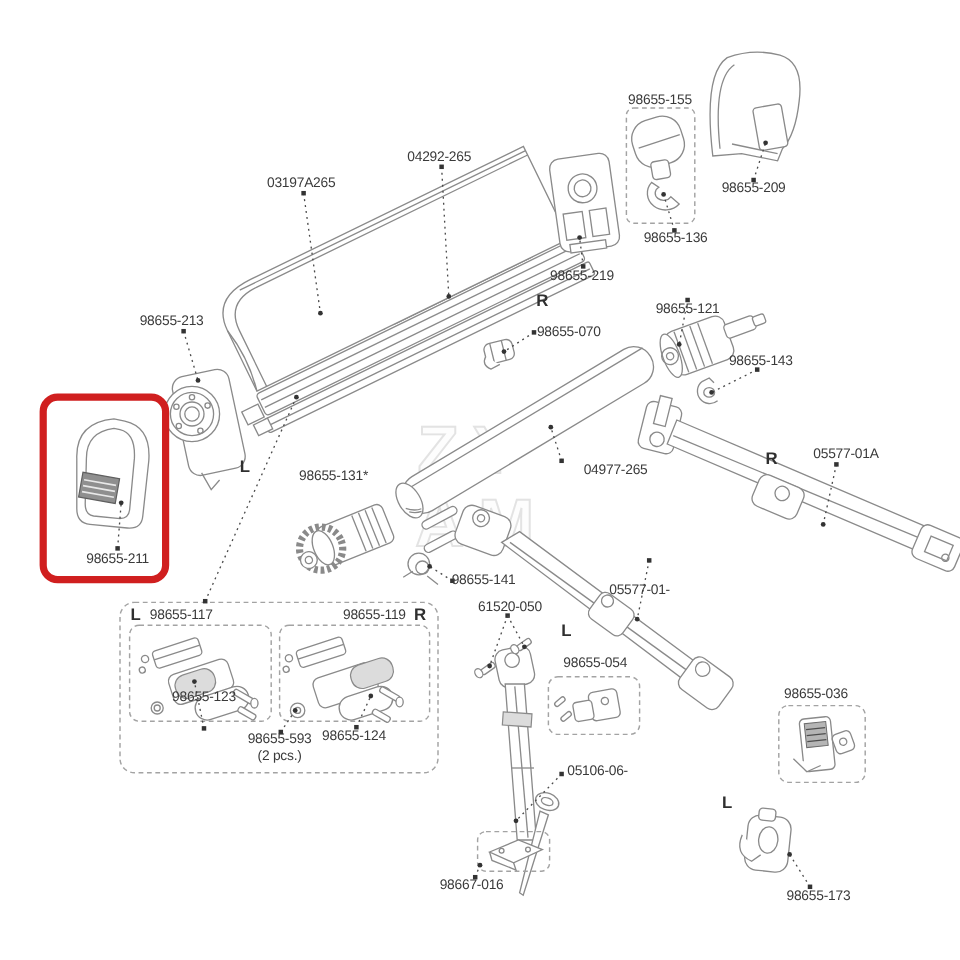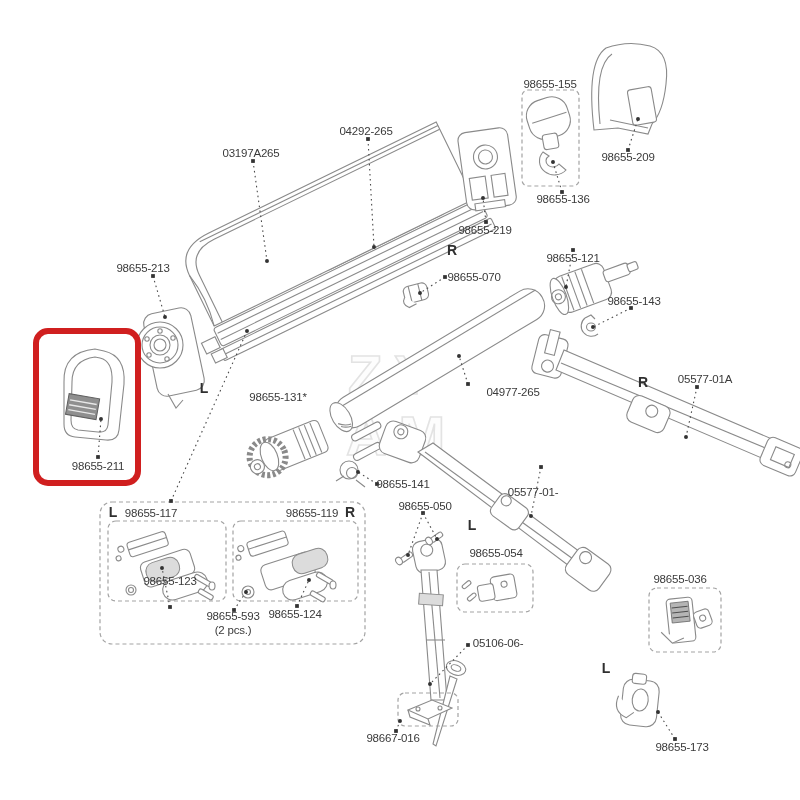--- a/index.html
+++ b/index.html
@@ -330,21 +330,21 @@
       <div class="plabel" style="left: 485px; top: 230px;">98655-219</div>
       <div class="plabel" style="left: 573px; top: 242px; margin-top: 16px;">98655-121</div>
       <div class="plabel" style="left: 634px; top: 301px;">98655-143</div>
       <div class="plabel" style="left: 143px; top: 268px;">98655-213</div>
       <div class="plabel" style="left: 474px; top: 277px;">98655-070</div>
       <div class="plabel" style="left: 278px; top: 397px; text-align: center;">98655-131*</div>
       <div class="plabel" style="left: 481px; top: 392px; margin-left: 32px;">04977-265</div>
       <div class="plabel" style="left: 705px; top: 379px;">05577-01A</div>
       <div class="plabel" style="left: 533px; top: 460px; margin-top: 32px;">05577-01-</div>
       <div class="plabel" style="left: 403px; top: 484px;">98655-141</div>
-      <div class="plabel" style="left: 425px; top: 506px;">98655-050</div>
+      <div class="plabel" style="left: 425px; top: 506px;">61520-050</div>
       <div class="plabel" style="left: 496px; top: 553px;">98655-054</div>
       <div class="plabel" style="left: 498px; top: 643px;">05106-06-</div>
       <div class="plabel" style="left: 393px; top: 738px;">98667-016</div>
       <div class="plabel" style="left: 680px; top: 579px;">98655-036</div>
       <div class="plabel" style="left: 682px; top: 747px;">98655-173</div>
       <div class="plabel" style="left: 98px; top: 466px;">98655-211</div>
       <div class="plabel" style="left: 151px; top: 513px;">98655-117</div>
       <div class="plabel" style="left: 312px; top: 513px;">98655-119</div>
       <div class="plabel" style="left: 170px; top: 581px;">98655-123</div>
       <div class="plabel" style="left: 233px; top: 616px;">98655-593</div>

